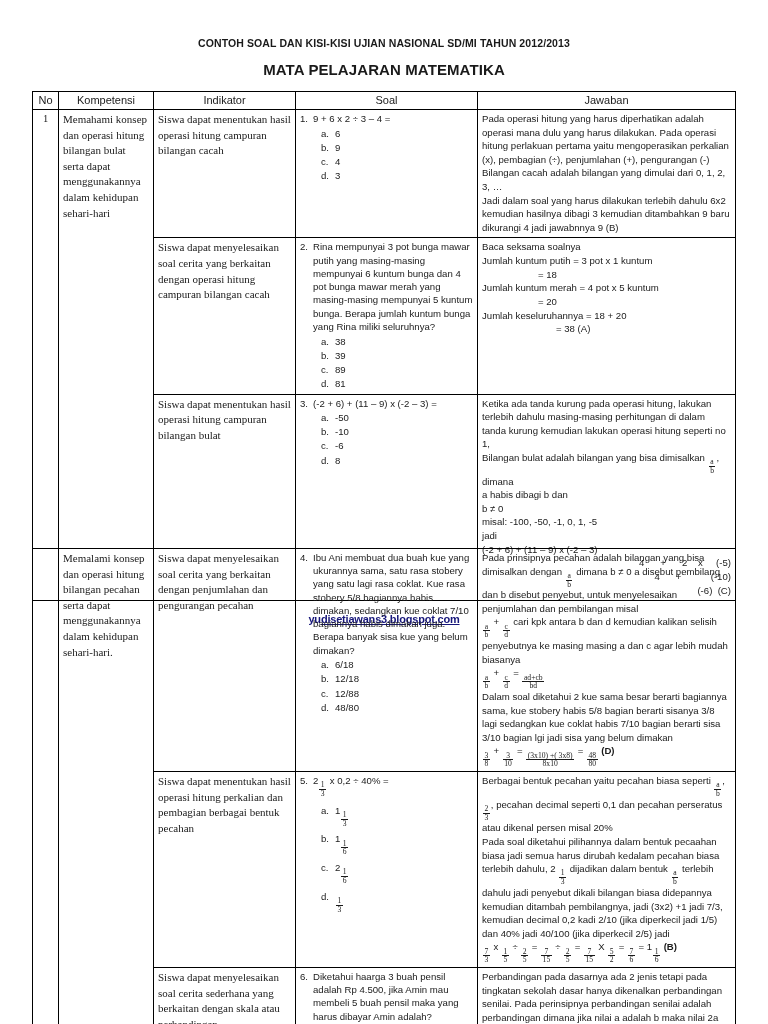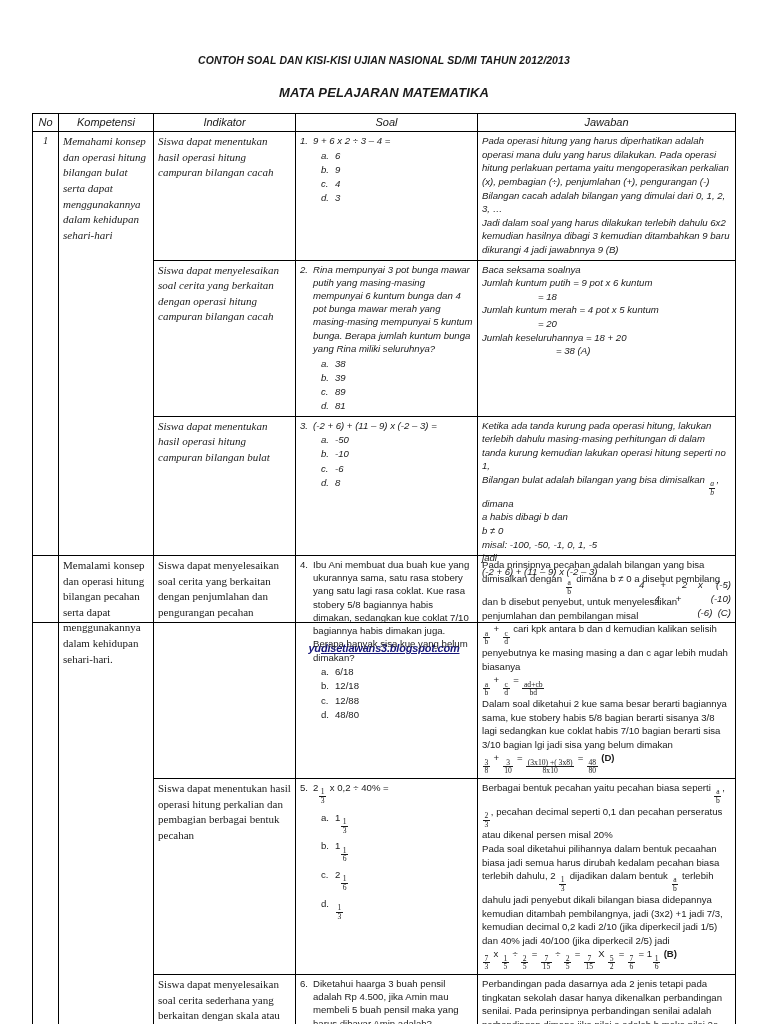--- a/index.html
+++ b/index.html
@@ -28,32 +28,32 @@
     text-align: center;
     padding-top: 36px;
   }
   .doc-title {
     font-size: 10.5px;
     font-weight: bold;
     letter-spacing: 0.1px;
     line-height: 1.45;
   }
   .doc-subtitle {
-    font-size: 13px;
+    font-size: 15px;
     font-weight: bold;
     letter-spacing: 0.1px;
-    margin-top: 16px;
+    margin-top: 8px;
     line-height: 1.45;
   }
 
   
   table.kisi {
     border-collapse: collapse;
     table-layout: fixed;
-    margin: 15px auto;
+    margin: 8px auto;
     border: 1px solid #000;
   }
   table.kisi td, table.kisi th {
     border: 1px solid #000;
     vertical-align: top;
     padding: 2px 4px 3px 4px;
   }
   thead th {
     text-align: center;
     font-weight: normal;
@@ -144,21 +144,21 @@
     font-size: 11px;
     color: #16167a;
     letter-spacing: -0.2px;
     padding-top: 4px;
   }
   .watermark .u { text-decoration: underline; }
 </style>
 </head>
 <body>
 
-<div class="page" style="top:17px;font-style:italic;">
+<div class="page" style="top:0;">
 
   <div class="title-block">
     <div class="doc-title">CONTOH SOAL DAN KISI-KISI UJIAN NASIONAL SD/MI TAHUN 2012/2013</div>
     <div class="doc-subtitle">MATA PELAJARAN MATEMATIKA</div>
   </div>
 
   <table class="kisi" style="margin-top:10px;">
     <colgroup>
       <col class="col-no">
         <col class="col-komp">
@@ -237,21 +237,21 @@
                 <li>
                     <span class="lbl">d.</span>
                     <span>81</span>
                   </li>
               </ul>
             </span>
           </div>
         </td>
         <td class="jawab">
           <span class="line">Baca seksama soalnya</span>
-          <span class="line">Jumlah kuntum putih = 9 pot x 6 kuntum</span>
+          <span class="line">Jumlah kuntum putih = 3 pot x 1 kuntum</span>
           <span class="line indent-4">= 18</span>
           <span class="line">Jumlah kuntum merah = 4 pot x 5 kuntum</span>
           <span class="line indent-4">= 20</span>
           <span class="line">Jumlah keseluruhannya = 18 + 20</span>
           <span class="line" style="padding-left:74px;">= 38 (A)</span>
         </td>
       </tr>
 
       <tr>
         <td class="serif">Siswa dapat menentukan hasil operasi hitung campuran bilangan bulat</td>

